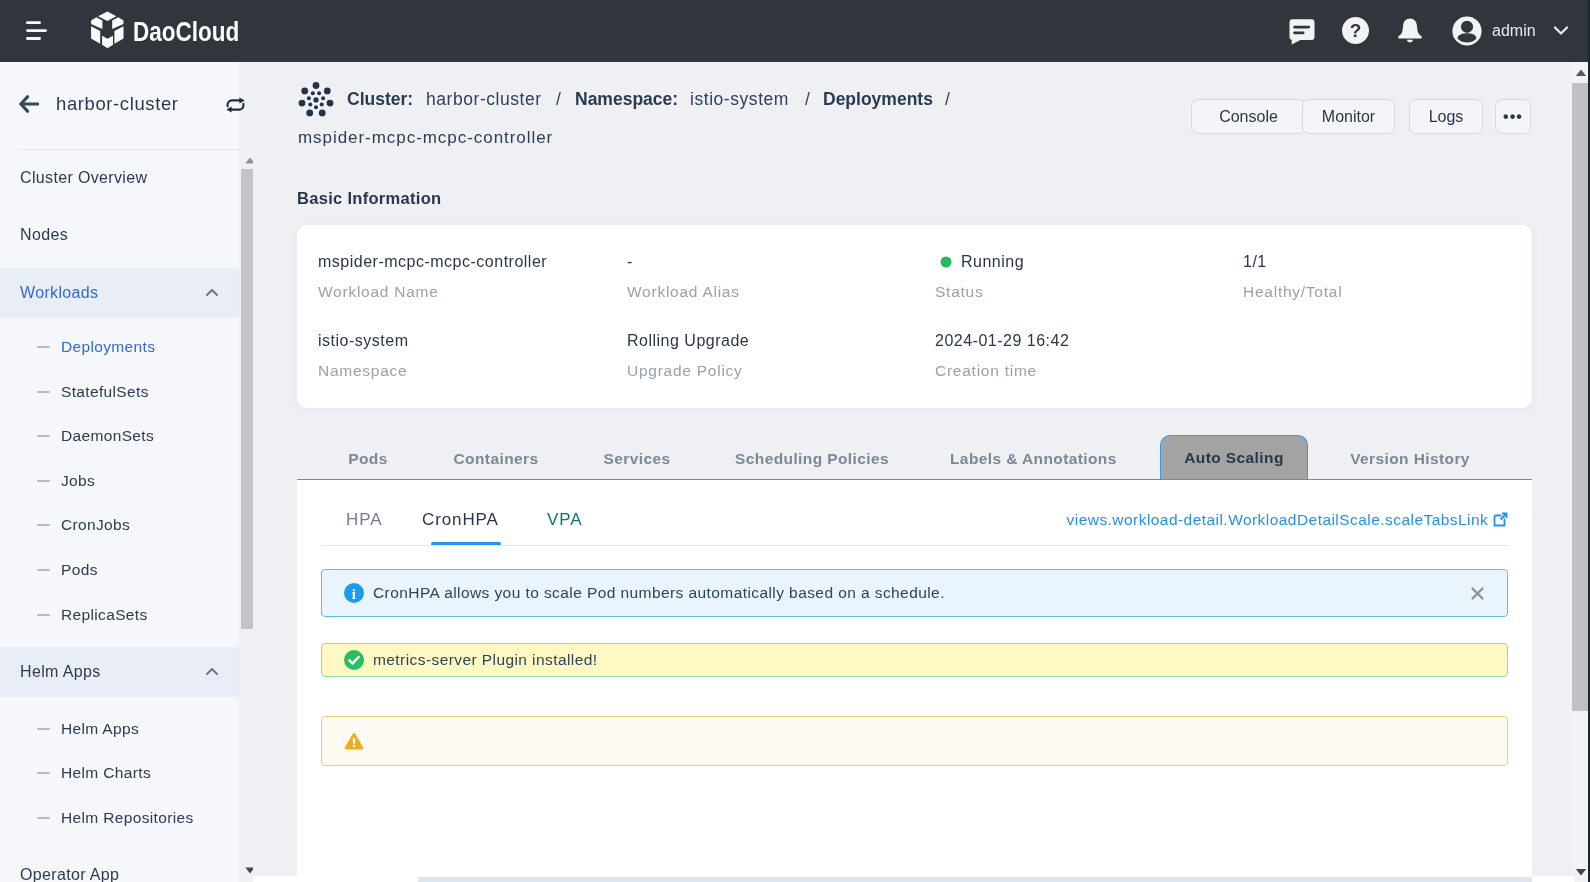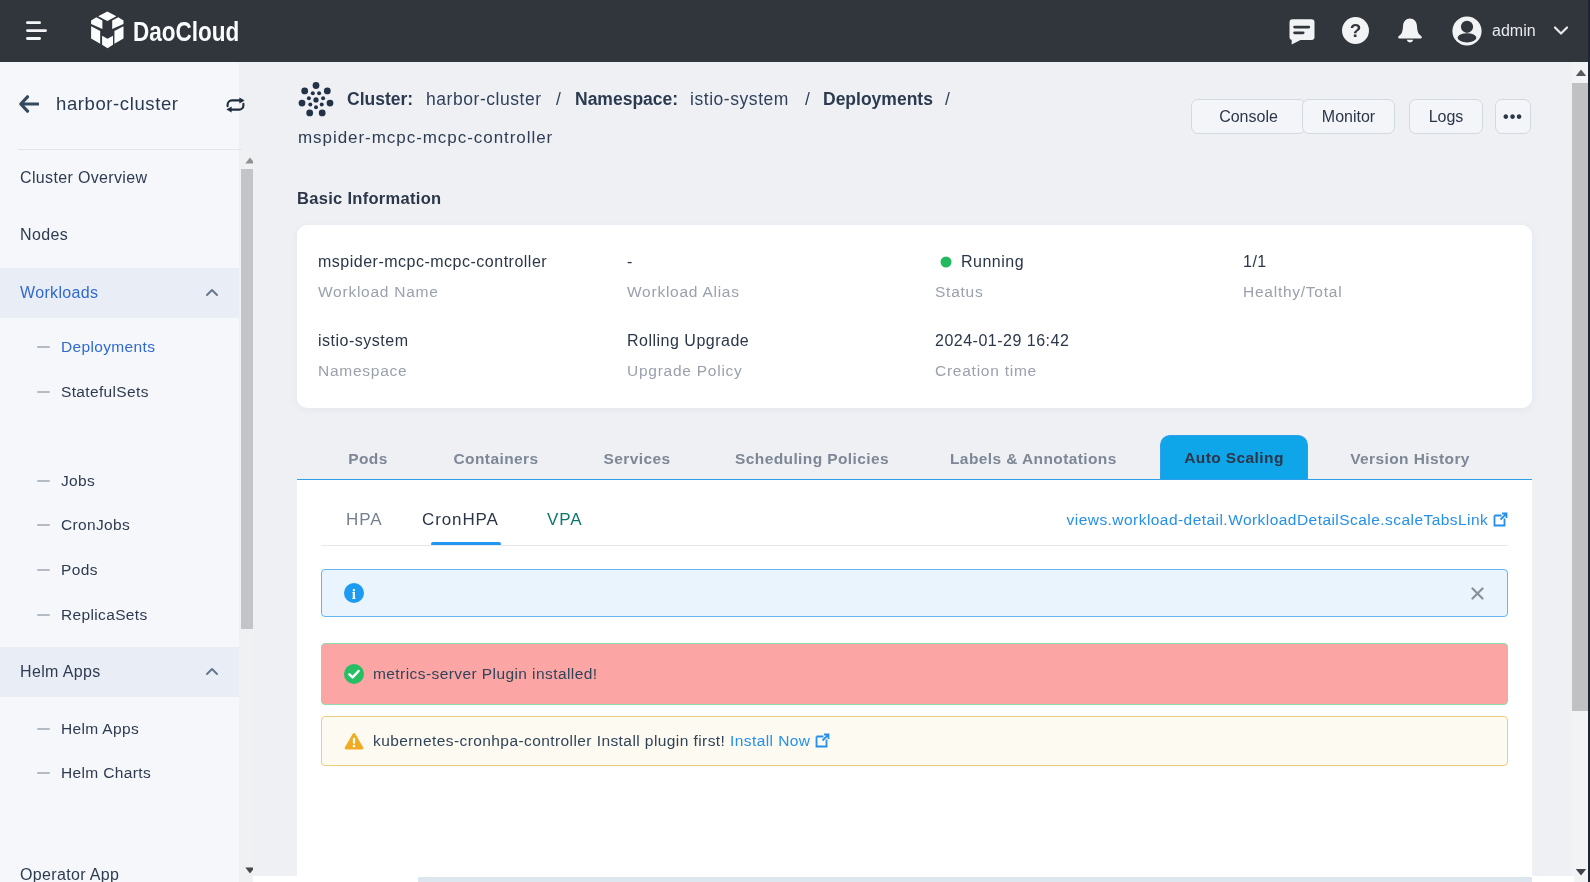--- a/index.html
+++ b/index.html
@@ -39,33 +39,33 @@
 
 .btn { position:absolute; top:99px; height:35px; border:1px solid #d3d9e1; border-radius:7px; background:#f3f5f9; color:#2b3648; font-size:16px; text-align:center; line-height:33px; }
 
 #bi-title { position:absolute; left:297px; top:189px; font-size:16.5px; font-weight:bold; color:#2b3648; letter-spacing:0.3px; }
 #card { position:absolute; left:297px; top:225px; width:1235px; height:183px; background:#fff; border-radius:10px; box-shadow:0 2px 8px rgba(40,60,90,0.05); }
 .val { position:absolute; font-size:16px; color:#2b3648; letter-spacing:0.5px; }
 .lab { position:absolute; font-size:15.5px; color:#9aa1ac; letter-spacing:0.75px;text-align:center; }
 
 
 .tab { position:absolute; top:429px; height:50px; line-height:59px; font-size:15.5px; font-weight:bold; color:#7d8795; text-align:center; letter-spacing:0.4px; white-space:nowrap; }
-#atab { position:absolute; left:1160px; top:434.5px; width:148px; height:45px; background:#0ea5e9; border:1.5px solid #2e9fe8; border-bottom:none; border-radius:10px 10px 0 0; color:#2b3648; font-weight:bold; font-size:15.5px; text-align:center; line-height:44px; letter-spacing:0.4px; }
+#atab { position:absolute; left:1160px; top:434.5px; width:148px; height:45px; background:#a3a3a3; border:1.5px solid #2e9fe8; border-bottom:none; border-radius:10px 10px 0 0; color:#2b3648; font-weight:bold; font-size:15.5px; text-align:center; line-height:44px; letter-spacing:0.4px; }
 #tabline { position:absolute; left:297px; top:478.5px; width:1235px; height:1.6px; background:#2e9fe8; }
 
 #panel { position:absolute; left:297px; top:480.2px; width:1235px; height:396px; background:#fff; }
 
 .stab { position:absolute; top:499.5px; height:40px; line-height:40px; font-size:17px; font-weight:normal; color:#75808f; letter-spacing:0.9px; }
 #underline { position:absolute; left:431px; top:542px; width:70px; height:3.8px; background:#2196f3; border-radius:2px; }
 #subdiv { position:absolute; left:321px; top:544.6px; width:1187px; height:1px; background:#e6e8ec; }
 #extlink { position:absolute; top:499.5px; right:82px; height:40px; line-height:40px; font-size:15.5px; color:#2490ea; letter-spacing:0.45px; }
 
 .alert { position:absolute; left:321px; width:1187px; border-radius:4px; border:1.4px solid; font-size:15.5px; color:#304459; display:flex; align-items:center; letter-spacing:0.42px; }
 #a1 { top:569px; height:48px; background:#e9f4fd; border-color:#66b5ef; }
-#a2 { top:643px; height:62px; background:#fca5a5; border-color:#8edcad;align-items:center; }
+#a2 { top:643px; height:34px; background:#fef9c3; border-color:#8edcad;align-items:center; }
 #a3 { top:716px; height:50px; background:#fdfaf1; border-color:#eecd7c; }
 .aicon { position:absolute; left:22px; top:50%; margin-top:-10px; width:20px; height:20px; }
 .atext { padding-left:51px; }
 #close1 { position:absolute; right:23px; top:50%; margin-top:-6.5px; width:13px; height:13px; }
 .alink { color:#2490ea; }
 
 
 #vsb { position:absolute; left:1571.5px; top:62px; width:16.5px; height:820px; background:#f2f3f5; }
 #vsb-thumb { position:absolute; left:1571.5px; top:83px; width:16.5px; height:628px; background:#bfc1c3; }
 #redge { position:absolute; left:1588px; top:0; width:2px; height:882px; background:#1d2634; }
@@ -138,31 +138,33 @@
 
   <div class="mi l1" style="top:90.5px">Cluster Overview</div>
   <div class="mi l1" style="top:148px">Nodes</div>
   <div class="mi l1 sel blue" style="top:205.5px">Workloads
     <svg class="chev" width="14" height="14" viewBox="0 0 14 14">
         <path d="M2 9 L7 4 L12 9" fill="none" stroke="#677691" stroke-width="2" stroke-linecap="round" stroke-linejoin="round"></path>
       </svg>
   </div>
   <div class="mi l2 blue" style="top:263px"><span class="dash"></span>Deployments</div>
   <div class="mi l2" style="top:308px"><span class="dash"></span>StatefulSets</div>
+  <div class="mi l2" style="top:352px"><span class="dash"></span>DaemonSets</div>
   <div class="mi l2" style="top:397px"><span class="dash"></span>Jobs</div>
   <div class="mi l2" style="top:441px"><span class="dash"></span>CronJobs</div>
   <div class="mi l2" style="top:486px"><span class="dash"></span>Pods</div>
   <div class="mi l2" style="top:531px"><span class="dash"></span>ReplicaSets</div>
   <div class="mi l1 sel" style="top:585px">Helm Apps
     <svg class="chev" width="14" height="14" viewBox="0 0 14 14">
         <path d="M2 9 L7 4 L12 9" fill="none" stroke="#677691" stroke-width="2" stroke-linecap="round" stroke-linejoin="round"></path>
       </svg>
   </div>
   <div class="mi l2" style="top:645px"><span class="dash"></span>Helm Apps</div>
   <div class="mi l2" style="top:689px"><span class="dash"></span>Helm Charts</div>
+  <div class="mi l2" style="top:734px"><span class="dash"></span>Helm Repositories</div>
   <div class="mi l1" style="top:788px">Operator App</div>
 </div>
 
 <div id="sbar"></div>
 <div id="sbar-thumb"></div>
 <svg class="abs" style="left:244.5px;top:157px" width="10" height="7" viewBox="0 0 10 7">
     <polygon points="5,0.5 0.3,6.4 9.7,6.4" fill="#8f9295"></polygon>
   </svg>
 <svg class="abs" style="left:244.5px;top:867px" width="10" height="7" viewBox="0 0 10 7">
     <polygon points="5,6.5 0.3,0.6 9.7,0.6" fill="#46494e"></polygon>
@@ -248,43 +250,38 @@
       <path d="M1.5 3.5 h7 M1.5 3.5 v10 h10 v-7" fill="none" stroke="#2490ea" stroke-width="1.8"></path>
       <path d="M9 1.5 h4.5 V6 M13.2 1.8 L7.5 7.5" fill="none" stroke="#2490ea" stroke-width="1.8"></path>
     </svg>
 </div>
 
 <div class="alert" id="a1">
   <svg class="aicon" viewBox="0 0 20 20">
       <circle cx="10" cy="10" r="10" fill="#1d9bf0"></circle>
       <text x="10" y="15.6" font-size="15" font-weight="bold" fill="#fff" text-anchor="middle" font-family="Liberation Serif,serif">i</text>
     </svg>
+  <div class="atext">CronHPA allows you to scale Pod numbers automatically based on a schedule.</div>
   <svg id="close1" viewBox="0 0 13 13">
       <path d="M1.5 1.5 L11.5 11.5 M11.5 1.5 L1.5 11.5" stroke="#8b8f98" stroke-width="2.2" stroke-linecap="round"></path>
     </svg>
 </div>
 <div class="alert" id="a2">
   <svg class="aicon" viewBox="0 0 20 20">
       <circle cx="10" cy="10" r="10" fill="#26bf63"></circle>
       <path d="M5.4 10.3 L8.6 13.4 L14.6 7.0" fill="none" stroke="#fff" stroke-width="2.5" stroke-linecap="round" stroke-linejoin="round"></path>
     </svg>
   <div class="atext">metrics-server Plugin installed!</div>
 </div>
 <div class="alert" id="a3">
   <svg class="aicon" style="height:18px;margin-top:-9px" viewBox="0 0 20 17">
       <path d="M8.8 1.2 a1.5 1.5 0 0 1 2.4 0 L19.2 15 a1.4 1.4 0 0 1 -1.2 2 H2 a1.4 1.4 0 0 1 -1.2 -2 z" fill="#f0ab23"></path>
       <rect x="8.9" y="5.2" width="2.2" height="6" rx="1" fill="#fff"></rect>
       <circle cx="10" cy="13.6" r="1.3" fill="#fff"></circle>
     </svg>
-  <div class="atext">kubernetes-cronhpa-controller Install plugin first! <span class="alink">Install Now</span>
-  <svg style="vertical-align:-2px" width="15" height="15" viewBox="0 0 15 15">
-        <path d="M1.5 3.5 h7 M1.5 3.5 v10 h10 v-7" fill="none" stroke="#2490ea" stroke-width="1.8"></path>
-        <path d="M9 1.5 h4.5 V6 M13.2 1.8 L7.5 7.5" fill="none" stroke="#2490ea" stroke-width="1.8"></path>
-      </svg>
-  </div>
 </div>
 
 <div id="vsb"></div>
 <div id="vsb-thumb"></div>
 <svg class="abs" style="left:1575px;top:69px" width="12" height="8" viewBox="0 0 12 8">
     <polygon points="6,0.5 0.8,7 11.2,7" fill="#55595f"></polygon>
   </svg>
 <svg class="abs" style="left:1575px;top:868px" width="12" height="8" viewBox="0 0 12 8">
     <polygon points="6,7.5 0.8,1 11.2,1" fill="#3f444b"></polygon>
   </svg>

